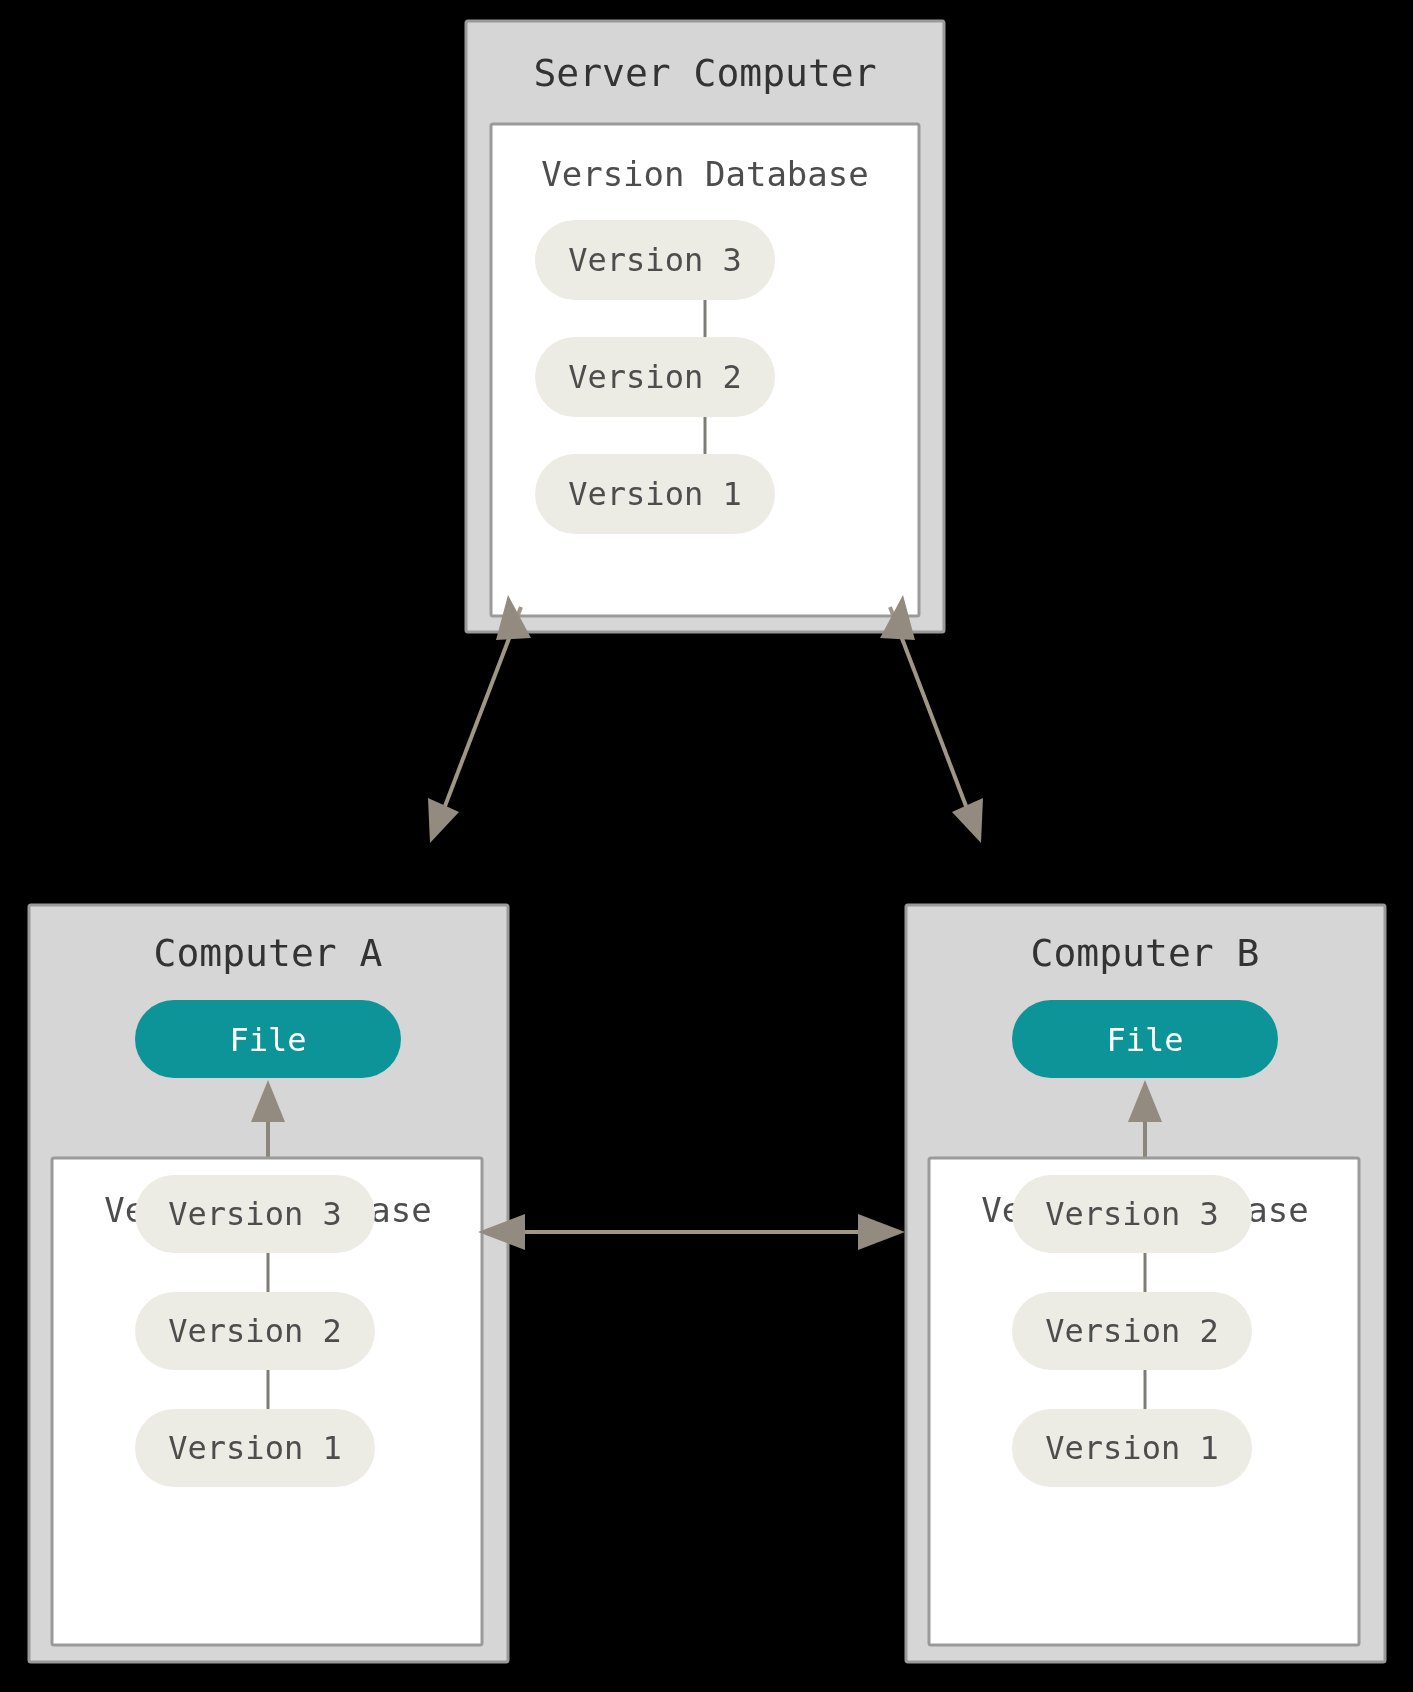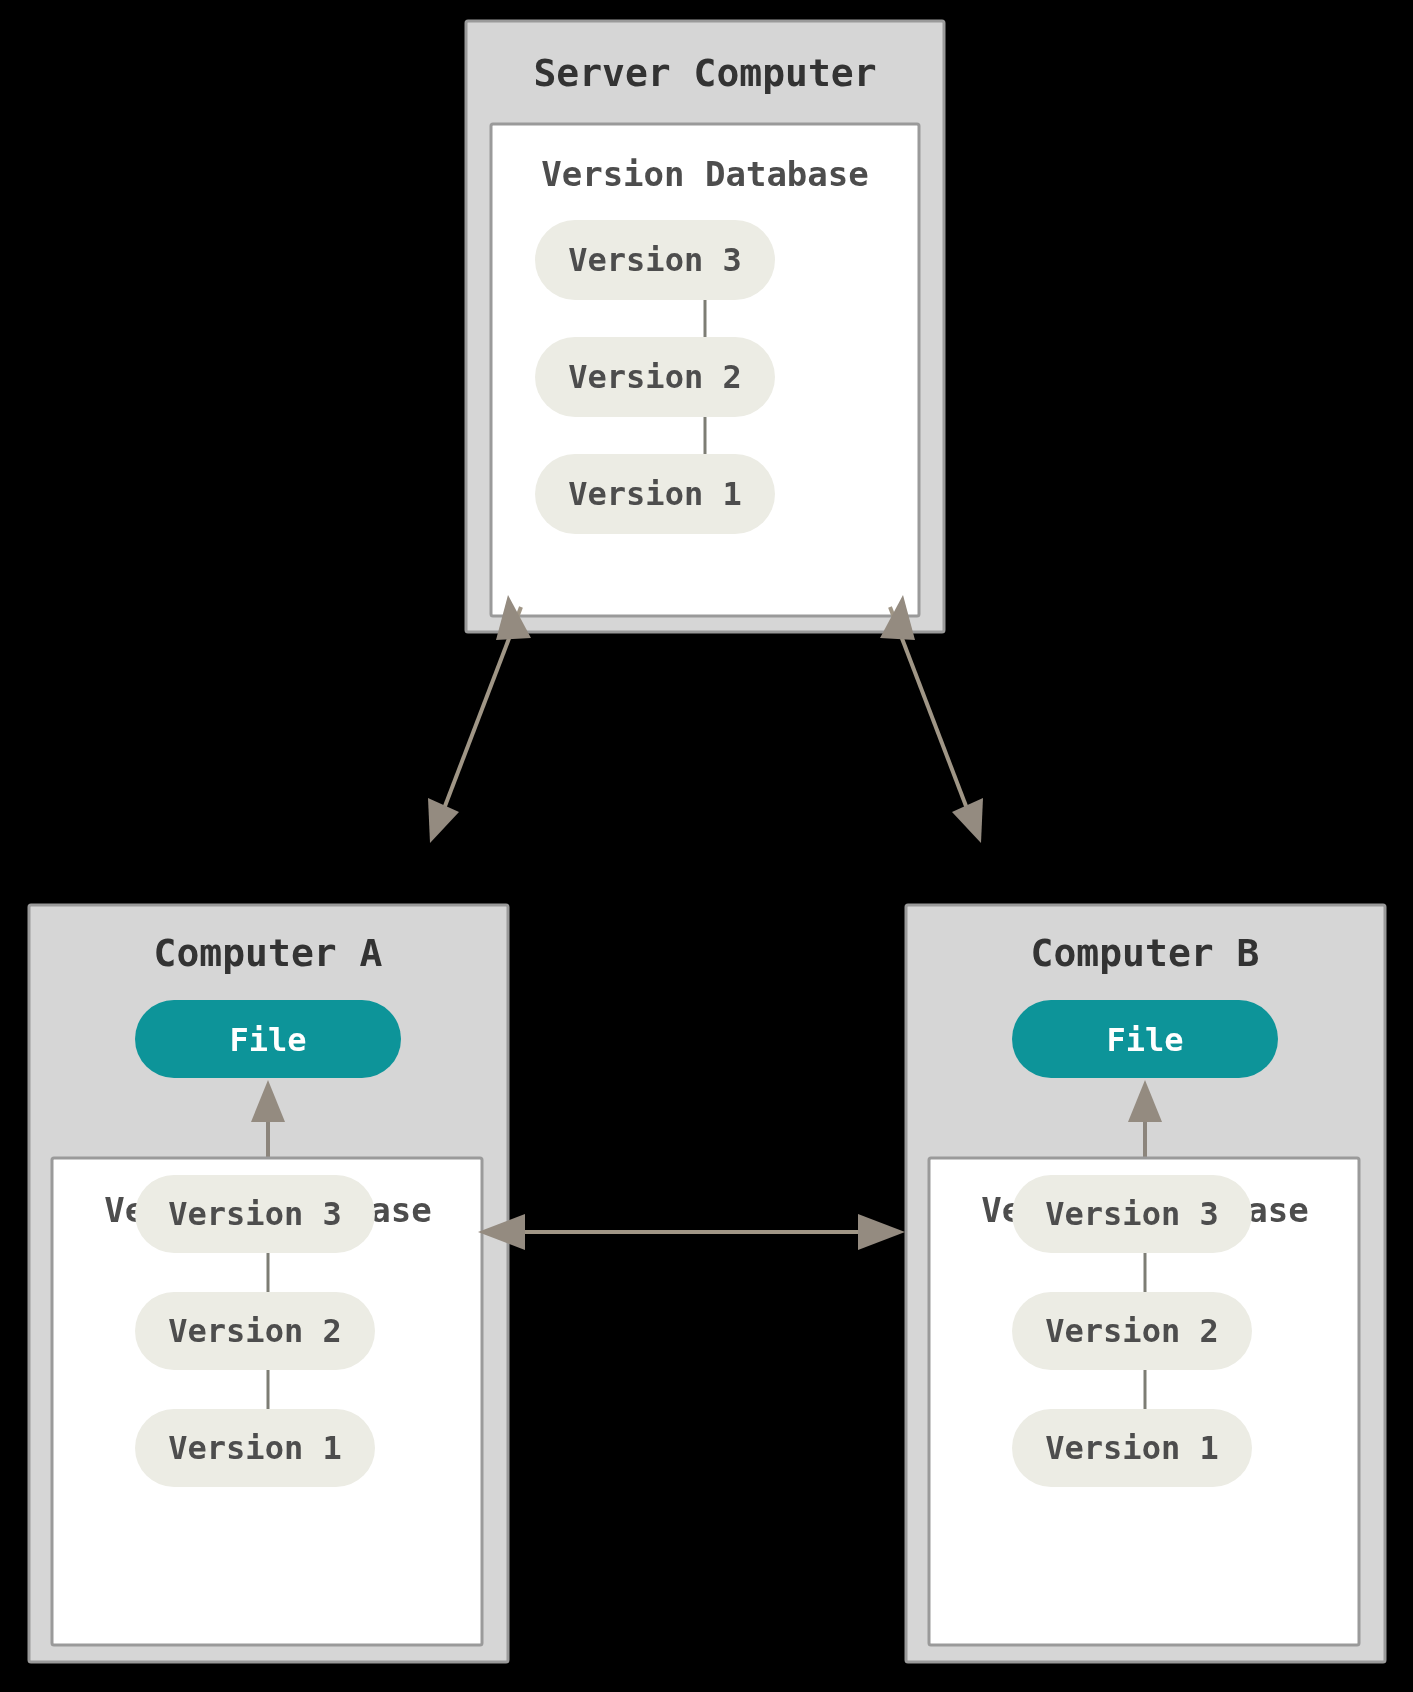--- a/index.html
+++ b/index.html
@@ -10,21 +10,20 @@
   body {
     width: 1413px;
     height: 1692px;
     overflow: hidden;
     font-family: "DejaVu Sans Mono", "Liberation Mono", monospace;
   }
   #diagram-root {
     position: relative;
     width: 1413px;
     height: 1692px;
-    font-weight: bold;
   }
   svg#diagram-svg {
     display: block;
     width: 1413px;
     height: 1692px;
   }
   .node-text {
     font-family: "DejaVu Sans Mono", "Liberation Mono", monospace;
     dominant-baseline: middle;
     text-anchor: middle;

